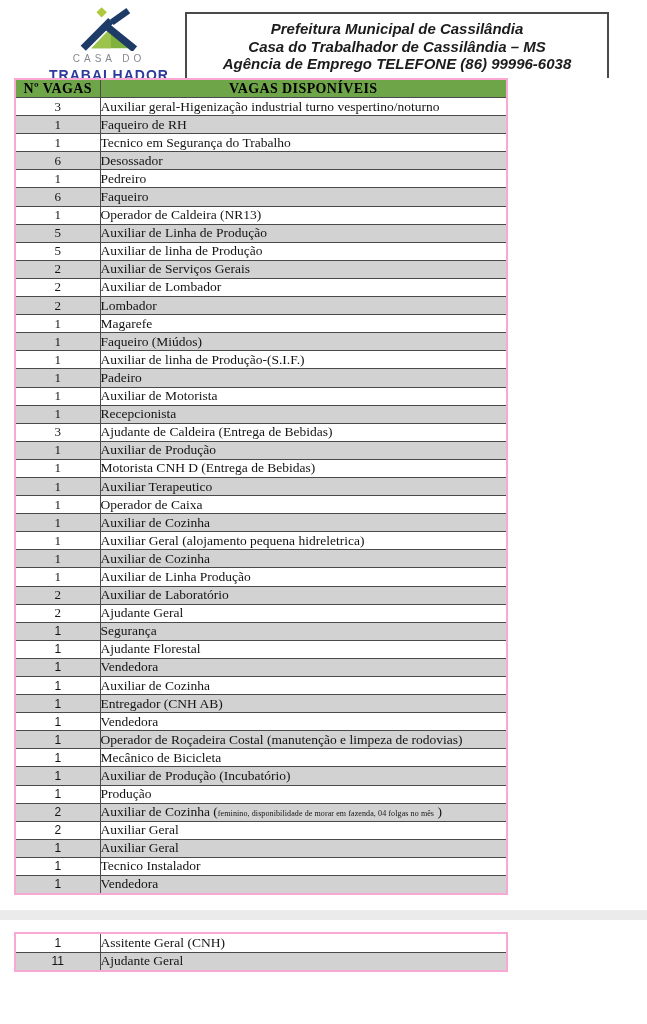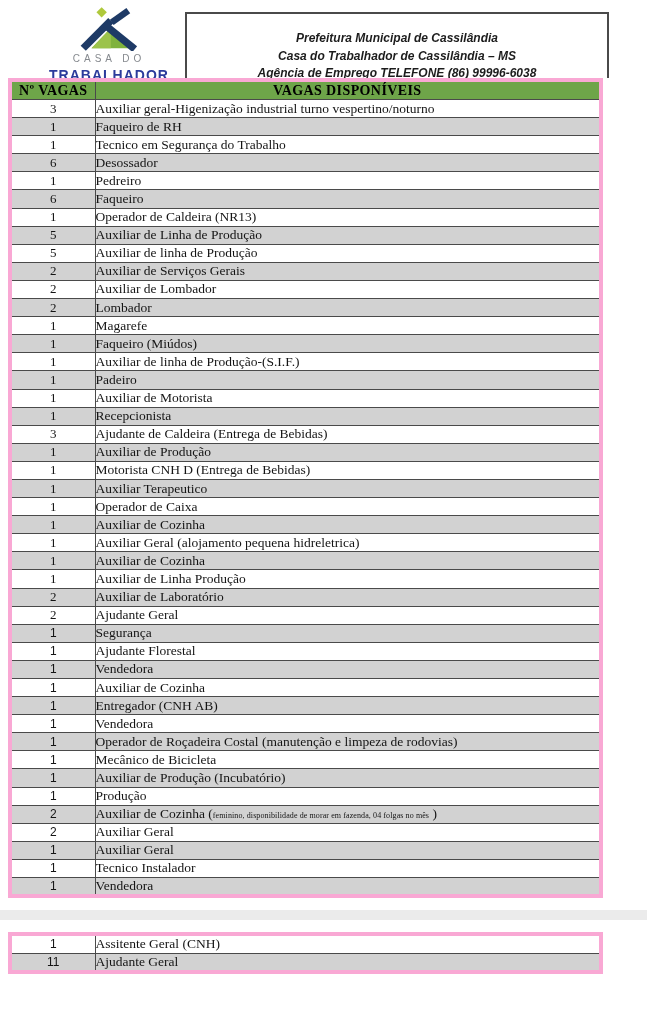--- a/index.html
+++ b/index.html
@@ -16,29 +16,29 @@
     color:#85898E; line-height:14px; margin-top:1px;
   }
   .logo-trabalhador {
     font-family:"Liberation Sans", sans-serif; font-size:14px; font-weight:bold;
     letter-spacing:1px; color:var(--logo-blue,#2B3B9C); line-height:17px; margin-top:1px;
   }
 
   
   .letterhead {
     position:absolute; left:185px; top:12px; width:424px; height:66px; box-sizing:border-box;
-    border:2px solid #4a4a4a; border-bottom:none; text-align:center; padding-top:16px;
+    border:2px solid #4a4a4a; border-bottom:none; text-align:center; padding-top:6px;
     font-family:"Liberation Sans", sans-serif; font-style:italic; font-weight:600;
-    font-size:12px; line-height:17.5px; color:#1c1c1c;
+    font-size:15px; line-height:17.5px; color:#1c1c1c;
   }
 
   
   table.vac {
-    position:absolute; left:8px; width:595px; border-collapse:collapse; table-layout:fixed;
-    border:4px solid #f9a8d4;
+    position:absolute; left:14px; width:494px; border-collapse:collapse; table-layout:fixed;
+    border:2px solid #f9a8d4;
   }
   table.vac.t1 { top:78px; }
   table.vac.t2 { top:932px; }
   table.vac col.c1 { width:85px; }
   table.vac th, table.vac td {
     border:1px solid #4a4a4a; padding:0; overflow:hidden; white-space:nowrap;
   }
   table.vac th {
     background:var(--header-green,#6EA549); color:#000; height:17px;
     font-size:14px; font-weight:bold; letter-spacing:0.4px; text-align:center;

